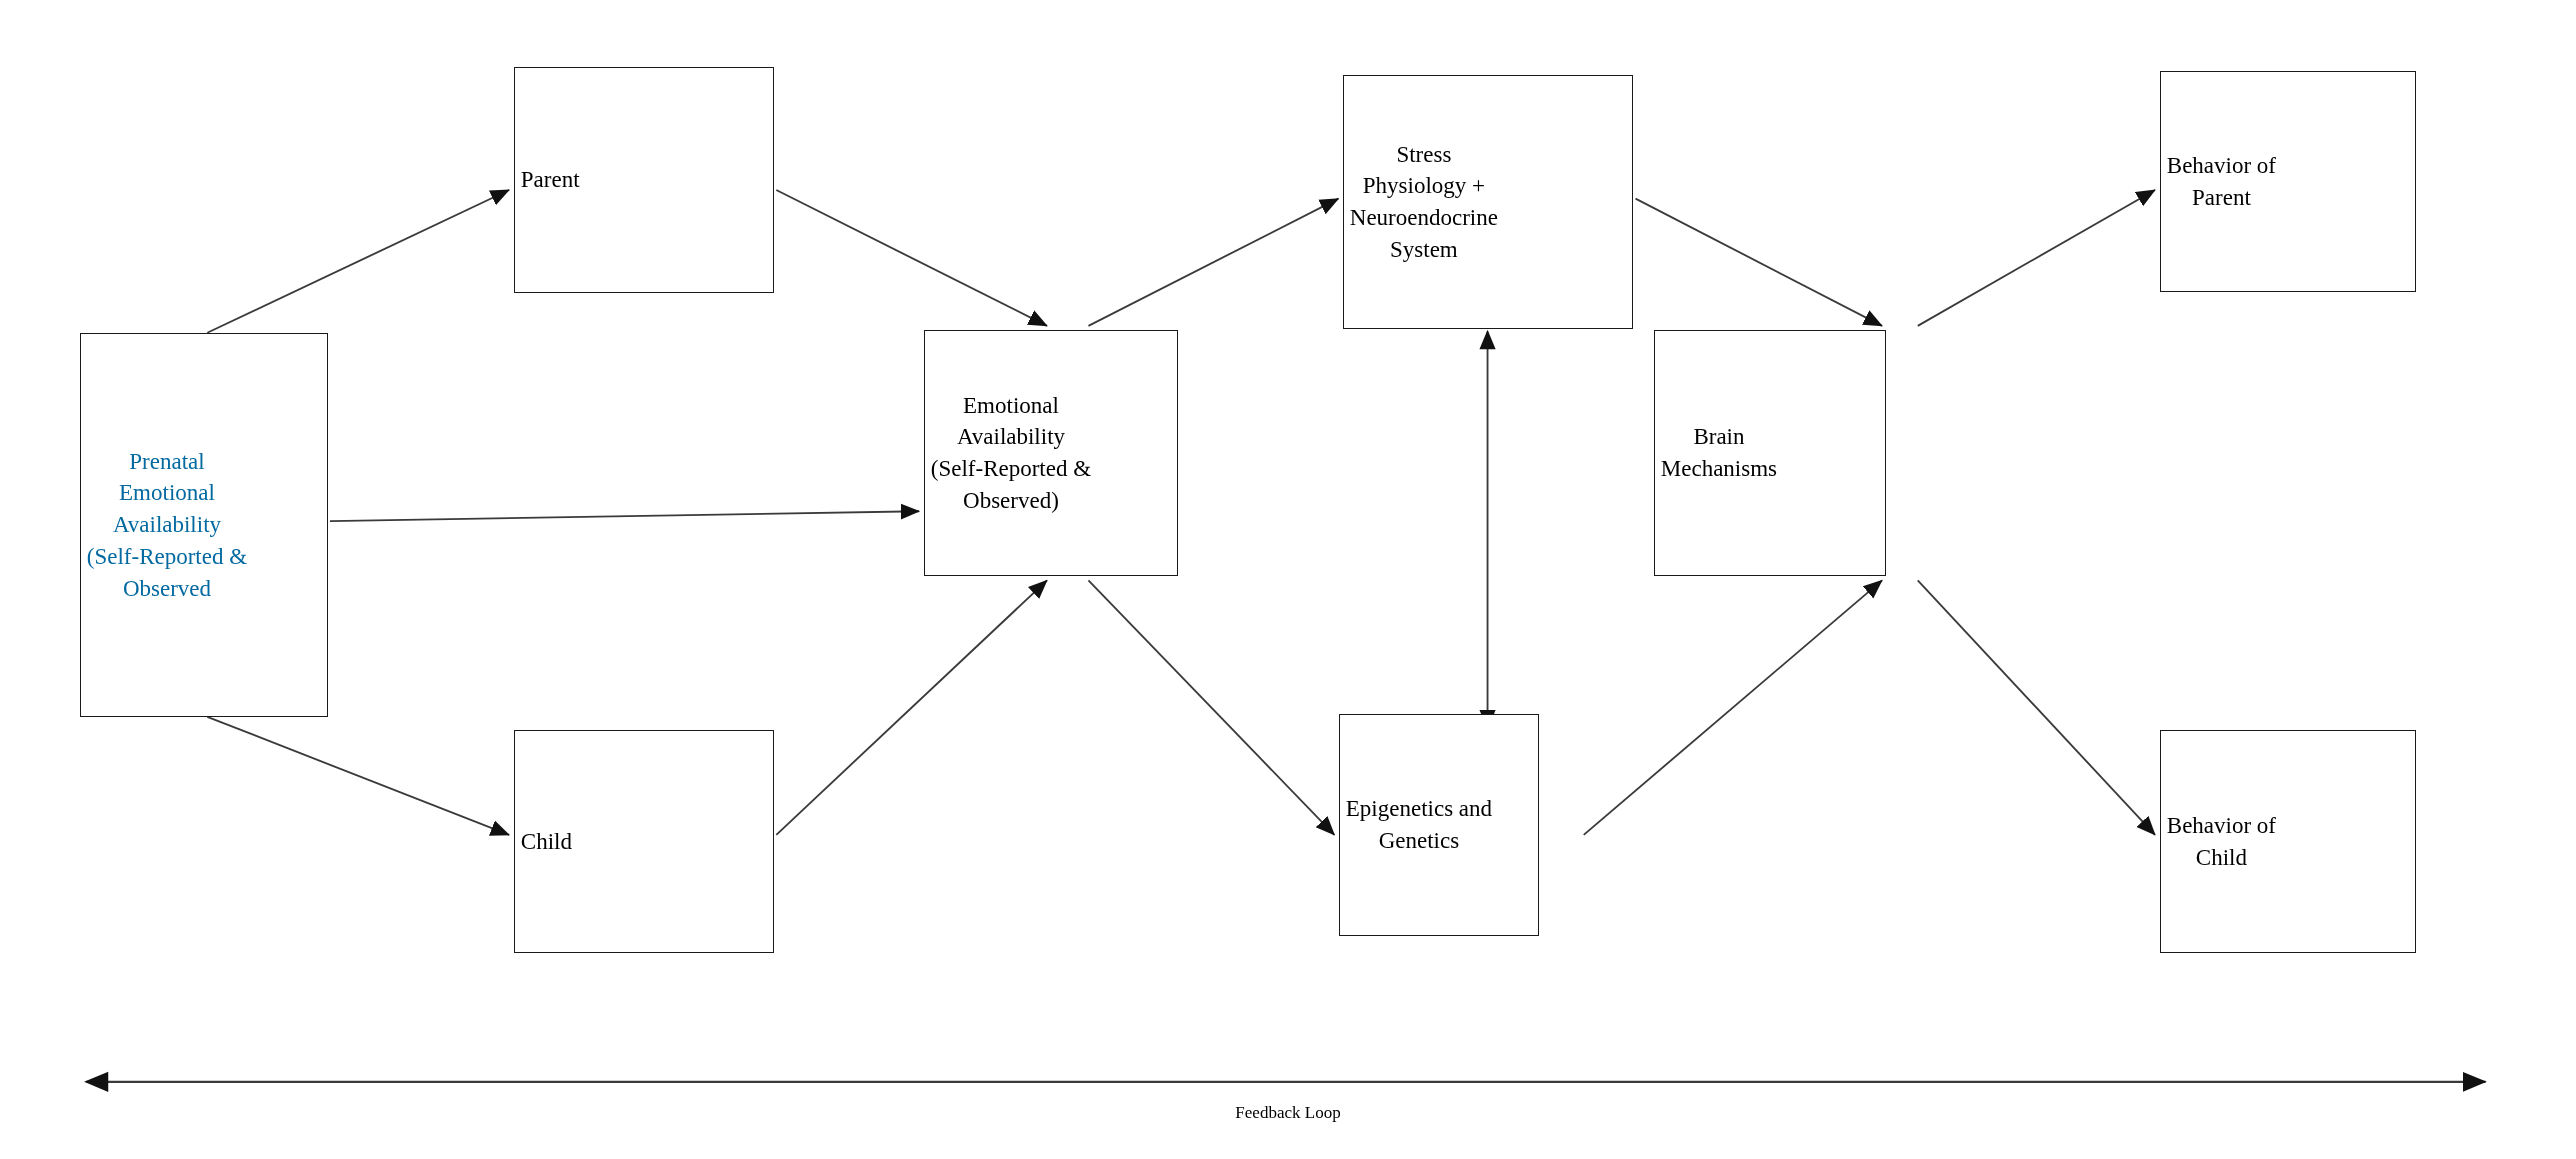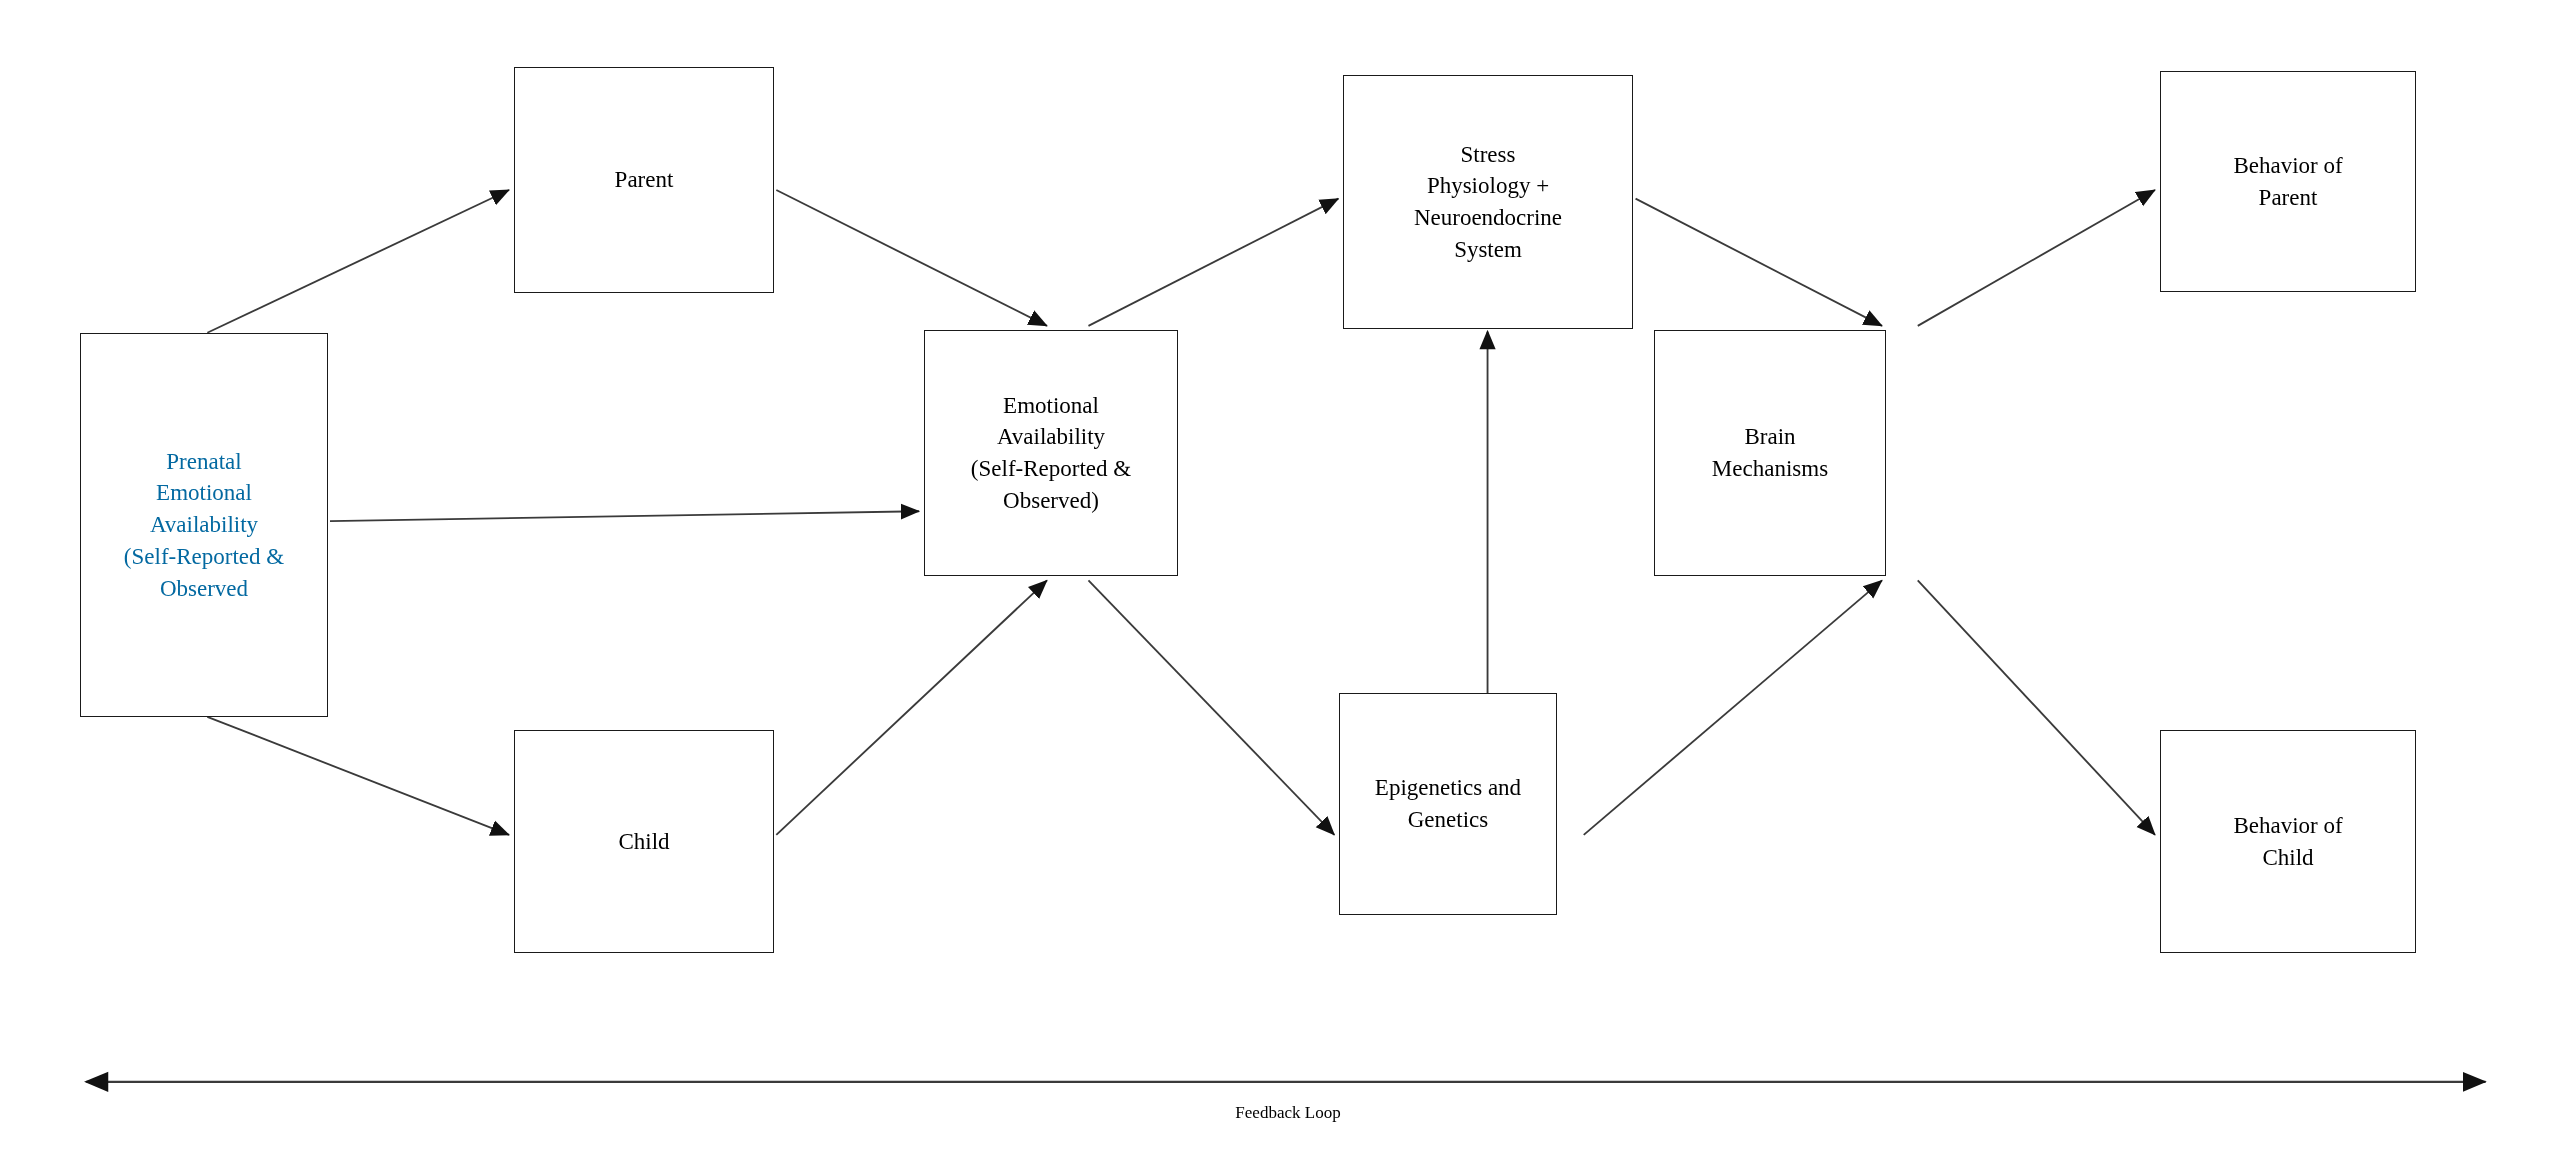--- a/index.html
+++ b/index.html
@@ -15,21 +15,20 @@
     overflow: hidden;
     font-family: "Liberation Serif", "DejaVu Serif", serif;
   }
   .node {
     position: absolute;
     box-sizing: border-box;
     border: 1.7px solid #1a1a1a;
     background: #ffffff;
     display: flex;
     align-items: center;
-    justify-content: center;
     text-align: center;
     color: #000000;
     font-size: 23px;
     line-height: 1.38;
     padding: 3.5px 5.8px;
   }
   .node-label {
     display: block;
     white-space: pre-line;
   }
@@ -101,21 +100,21 @@
 Availability
 (Self-Reported &amp;
 Observed)</span>
       </div>
       <div class="node" style="left: 1343px; top: 75px; width: 290px; height: 254px; border-color: rgb(26, 26, 26);">
         <span class="node-label" style="color: rgb(0, 0, 0);">Stress
 Physiology +
 Neuroendocrine
 System</span>
       </div>
-      <div class="node" style="left: 1339px; top: 693px; width: 218px; height: 222px; border-color: rgb(26, 26, 26);">
+      <div class="node" style="left: 1339px; top: 714px; width: 200px; height: 222px; border-color: rgb(26, 26, 26);">
         <span class="node-label" style="color: rgb(0, 0, 0);">Epigenetics and
 Genetics</span>
       </div>
       <div class="node" style="left: 1654px; top: 330px; width: 232px; height: 246px; border-color: rgb(26, 26, 26);">
         <span class="node-label" style="color: rgb(0, 0, 0);">Brain
 Mechanisms</span>
       </div>
       <div class="node" style="left: 2160px; top: 71px; width: 256px; height: 221px; border-color: rgb(26, 26, 26);">
         <span class="node-label" style="color: rgb(0, 0, 0);">Behavior of
 Parent</span>

